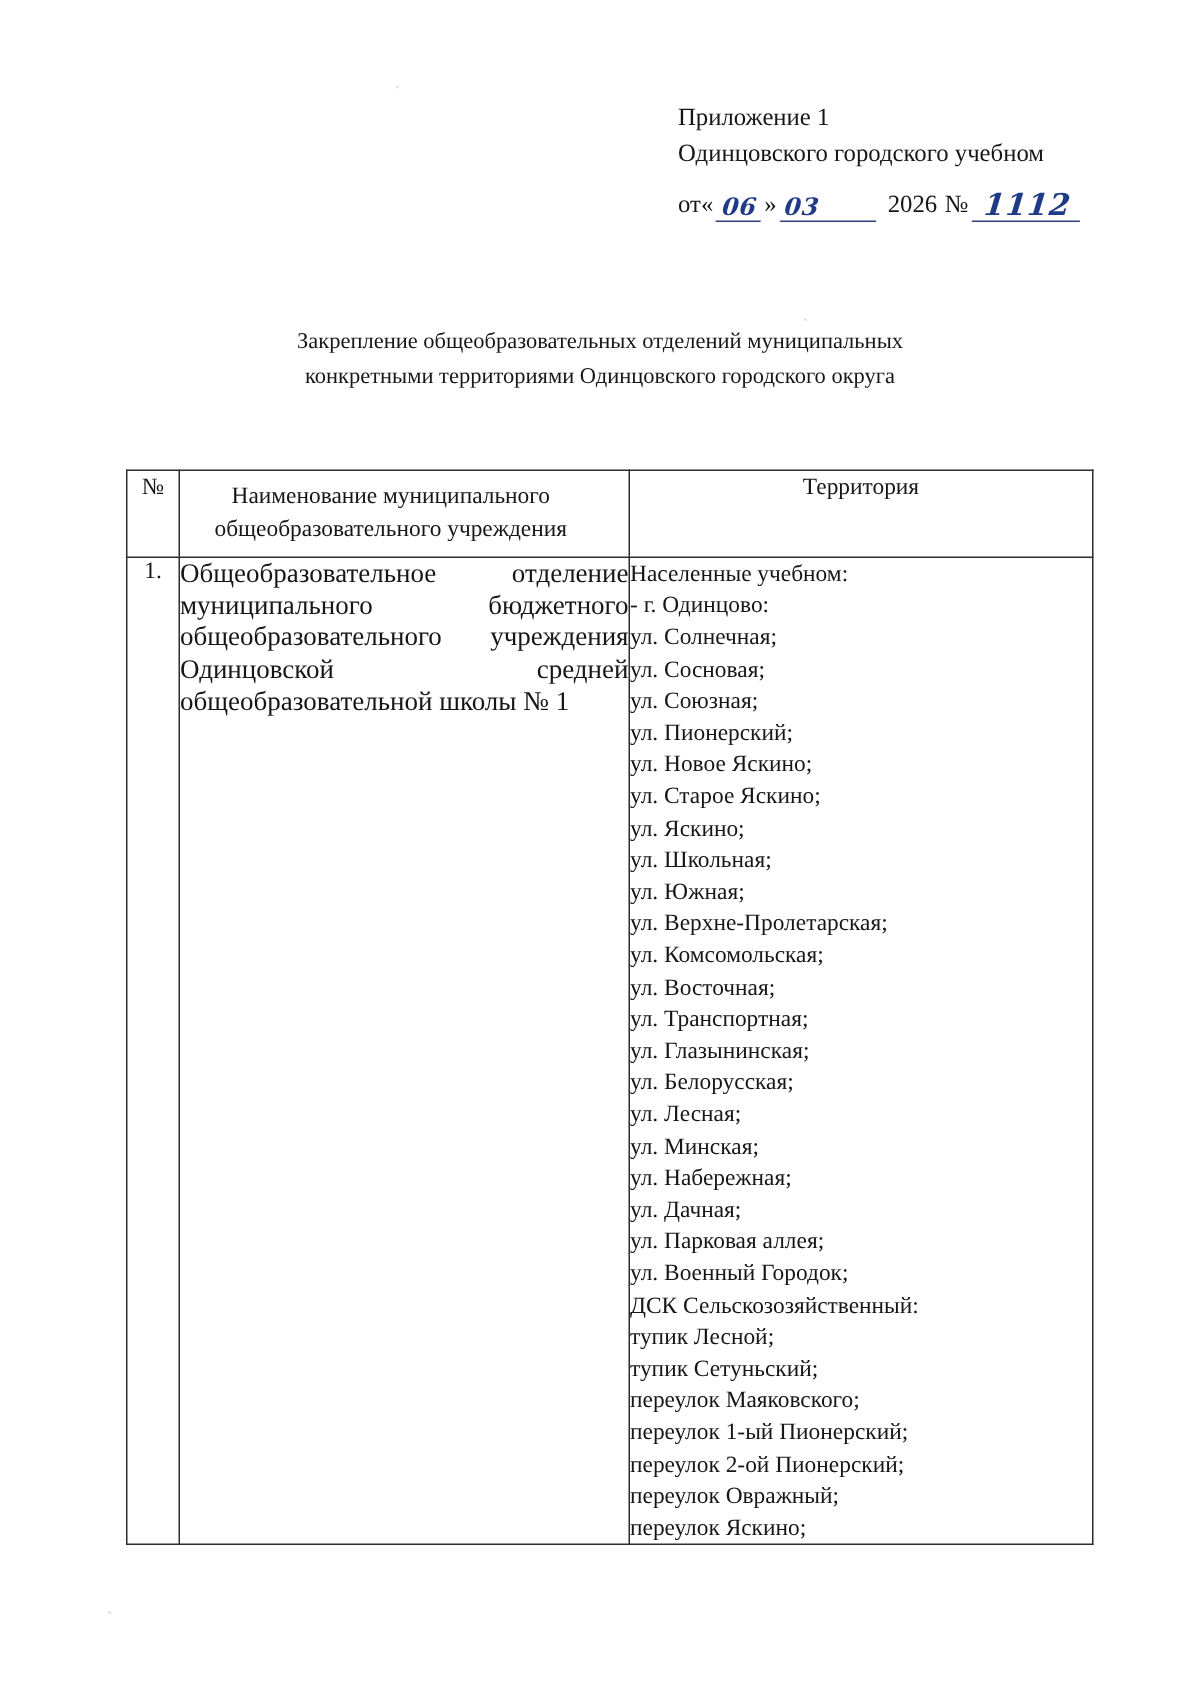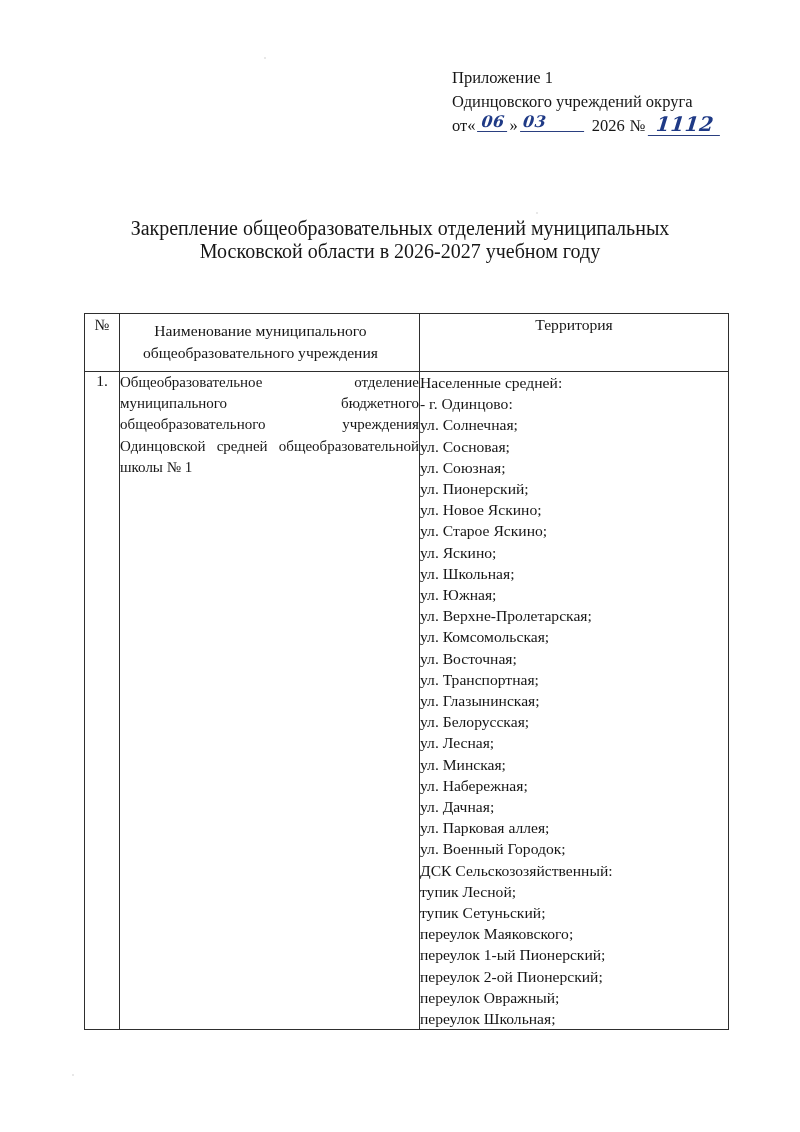--- a/index.html
+++ b/index.html
@@ -24,24 +24,24 @@
     top: 66px;
     width: 300px;
     font-size: 16.5px;
     line-height: 23.5px;
     color: #161616;
   }
   .header-block .hline {
     white-space: nowrap;
   }
   .date-line {
-    margin-top: 1px;
+    margin-top: 11px;
     white-space: nowrap;
     display: flex;
-    align-items: flex-start;
+    align-items: flex-end;
   }
   .date-line .lbl { font-size: 16.5px; }
   .hand {
     font-family: "DejaVu Serif", serif;
     font-style: italic;
     font-weight: bold;
     color: #1f3a86;
     letter-spacing: 0.5px;
     border-bottom: 1.3px solid #2a3f80;
     display: inline-block;
@@ -54,21 +54,21 @@
   .hand.num   { width: 72px; font-size: 20px; margin-left: 3px; text-align: center; }
   .quote { font-size: 16.5px; }
 
   
   .doc-title {
     position: absolute;
     left: 100px;
     top: 217px;
     width: 600px;
     text-align: center;
-    font-size: 20px;
+    font-size: 15px;
     line-height: 23px;
     color: #161616;
   }
   .doc-title div { white-space: nowrap; }
 
   
   .tbl {
     position: absolute;
     left: 84px;
     top: 313px;
@@ -97,21 +97,21 @@
 
   .cell-no {
     text-align: center;
     font-size: 15.6px;
     padding: 8px 2px 0 2px;
     color: #161616;
   }
   .cell-name {
     text-align: justify;
     text-align-last: left;
-    font-size: 15px;
+    font-size: 18px;
     line-height: 21.2px;
     padding: 8px 7px 6px 8px;
     color: #161616;
     hyphens: none;
   }
   .cell-terr {
     font-size: 15.6px;
     line-height: 21.2px;
     padding: 8px 6px 8px 8px;
     color: #161616;
@@ -124,36 +124,36 @@
     background: #c9c9c9;
     border-radius: 50%;
     opacity: .55;
   }
 </style>
 </head>
 <body>
 
 <div class="header-block">
   <div class="hline">Приложение 1</div>
-  <div class="hline">Одинцовского учреждений округа</div>
+  <div class="hline">Одинцовского городского учебном</div>
   <div class="date-line">
     <span class="lbl">от</span>
     <span class="quote">«</span>
     <span class="hand day">06</span>
     <span class="quote">»</span>
     <span class="hand month">03</span>
     <span class="lbl" style="margin-left:6px;">2026</span>
     <span class="lbl" style="margin-left:5px;">№</span>
     <span class="hand num">1112</span>
   </div>
 </div>
 
 <div class="doc-title">
   <div>Закрепление общеобразовательных отделений муниципальных</div>
-  <div>Московской области в 2026-2027 учебном году</div>
+  <div>конкретными территориями Одинцовского городского округа</div>
 </div>
 
 <table class="tbl">
   <colgroup>
     <col class="col-no">
       <col class="col-name">
       <col class="col-terr">
   </colgroup>
   <thead>
     <tr>
@@ -165,21 +165,21 @@
       <th class="th-cell">Территория</th>
     </tr>
   </thead>
   <tbody>
     <tr>
       <td class="cell-no">1.</td>
       <td class="cell-name">
         <span>Общеобразовательное отделение муниципального бюджетного общеобразовательного учреждения Одинцовской средней общеобразовательной школы № 1</span>
       </td>
       <td class="cell-terr">
-        <div class="tline">Населенные средней:</div>
+        <div class="tline">Населенные учебном:</div>
         <div class="tline">- г. Одинцово:</div>
         <div class="tline">ул. Солнечная;</div>
         <div class="tline">ул. Сосновая;</div>
         <div class="tline">ул. Союзная;</div>
         <div class="tline">ул. Пионерский;</div>
         <div class="tline">ул. Новое Яскино;</div>
         <div class="tline">ул. Старое Яскино;</div>
         <div class="tline">ул. Яскино;</div>
         <div class="tline">ул. Школьная;</div>
         <div class="tline">ул. Южная;</div>
@@ -195,21 +195,21 @@
         <div class="tline">ул. Дачная;</div>
         <div class="tline">ул. Парковая аллея;</div>
         <div class="tline">ул. Военный Городок;</div>
         <div class="tline">ДСК Сельскозозяйственный:</div>
         <div class="tline">тупик Лесной;</div>
         <div class="tline">тупик Сетуньский;</div>
         <div class="tline">переулок Маяковского;</div>
         <div class="tline">переулок 1-ый Пионерский;</div>
         <div class="tline">переулок 2-ой Пионерский;</div>
         <div class="tline">переулок Овражный;</div>
-        <div class="tline">переулок Школьная;</div>
+        <div class="tline">переулок Яскино;</div>
       </td>
     </tr>
   </tbody>
 </table>
 
 <div class="speck" style="left:264px; top:57px; width:2px; height:2px;"></div>
 <div class="speck" style="left:536px; top:212px; width:2px; height:2px;"></div>
 <div class="speck" style="left:72px; top:1074px; width:2px; height:2px;"></div>
 
 </body></html>

